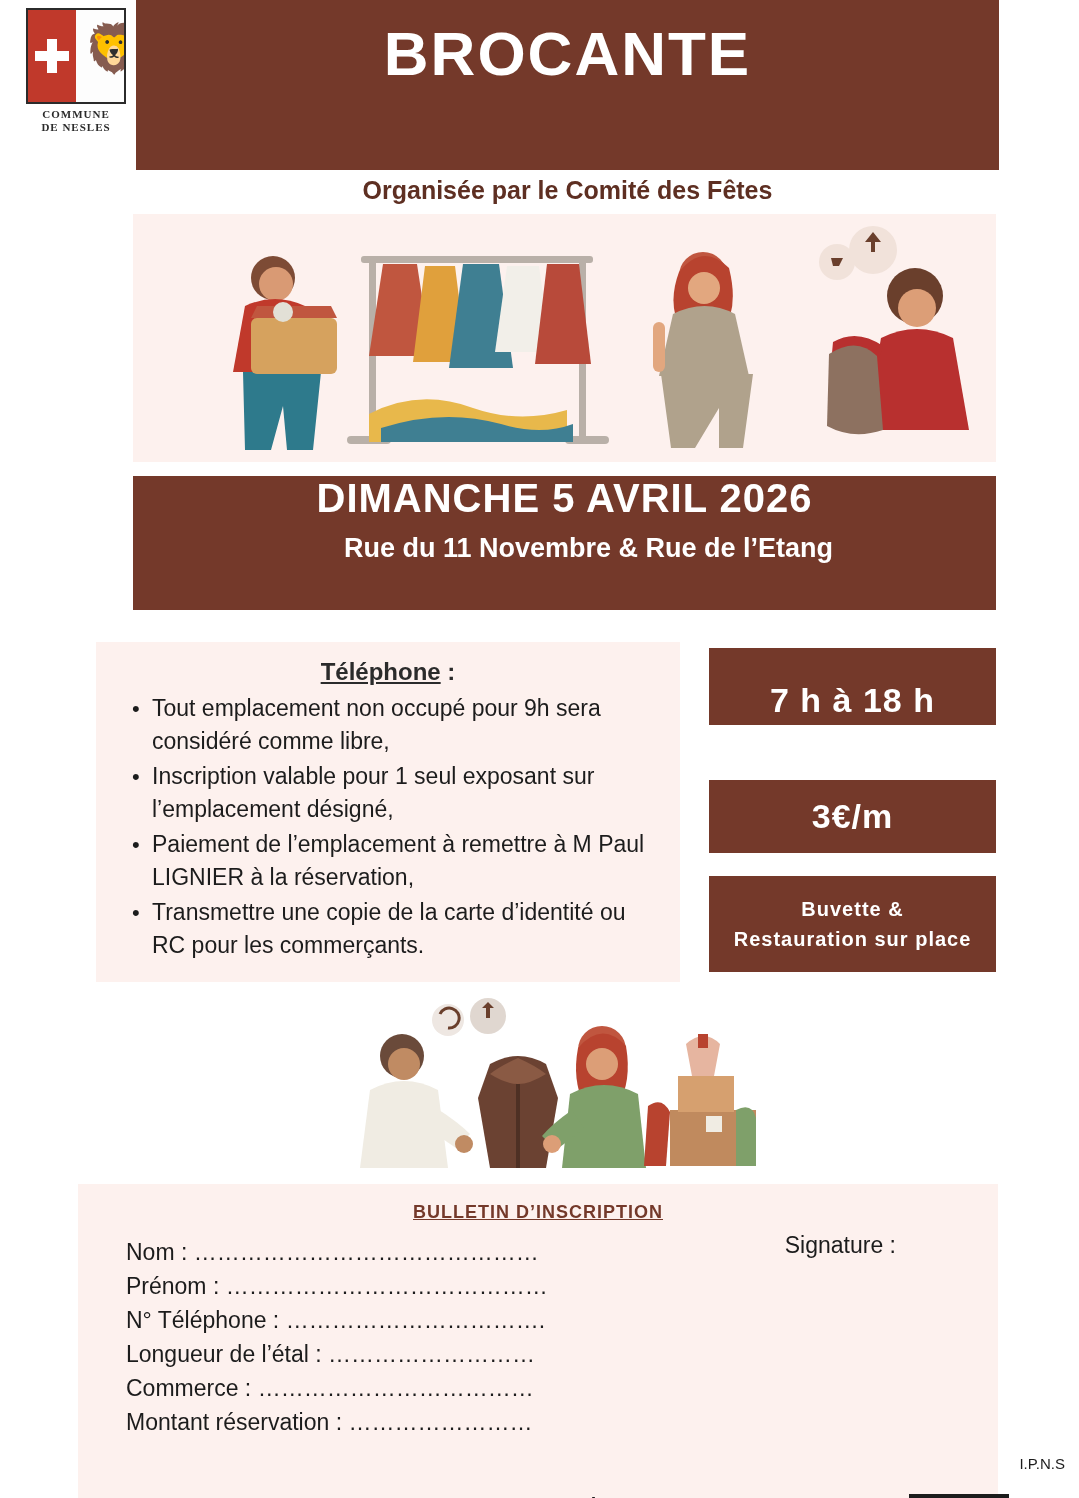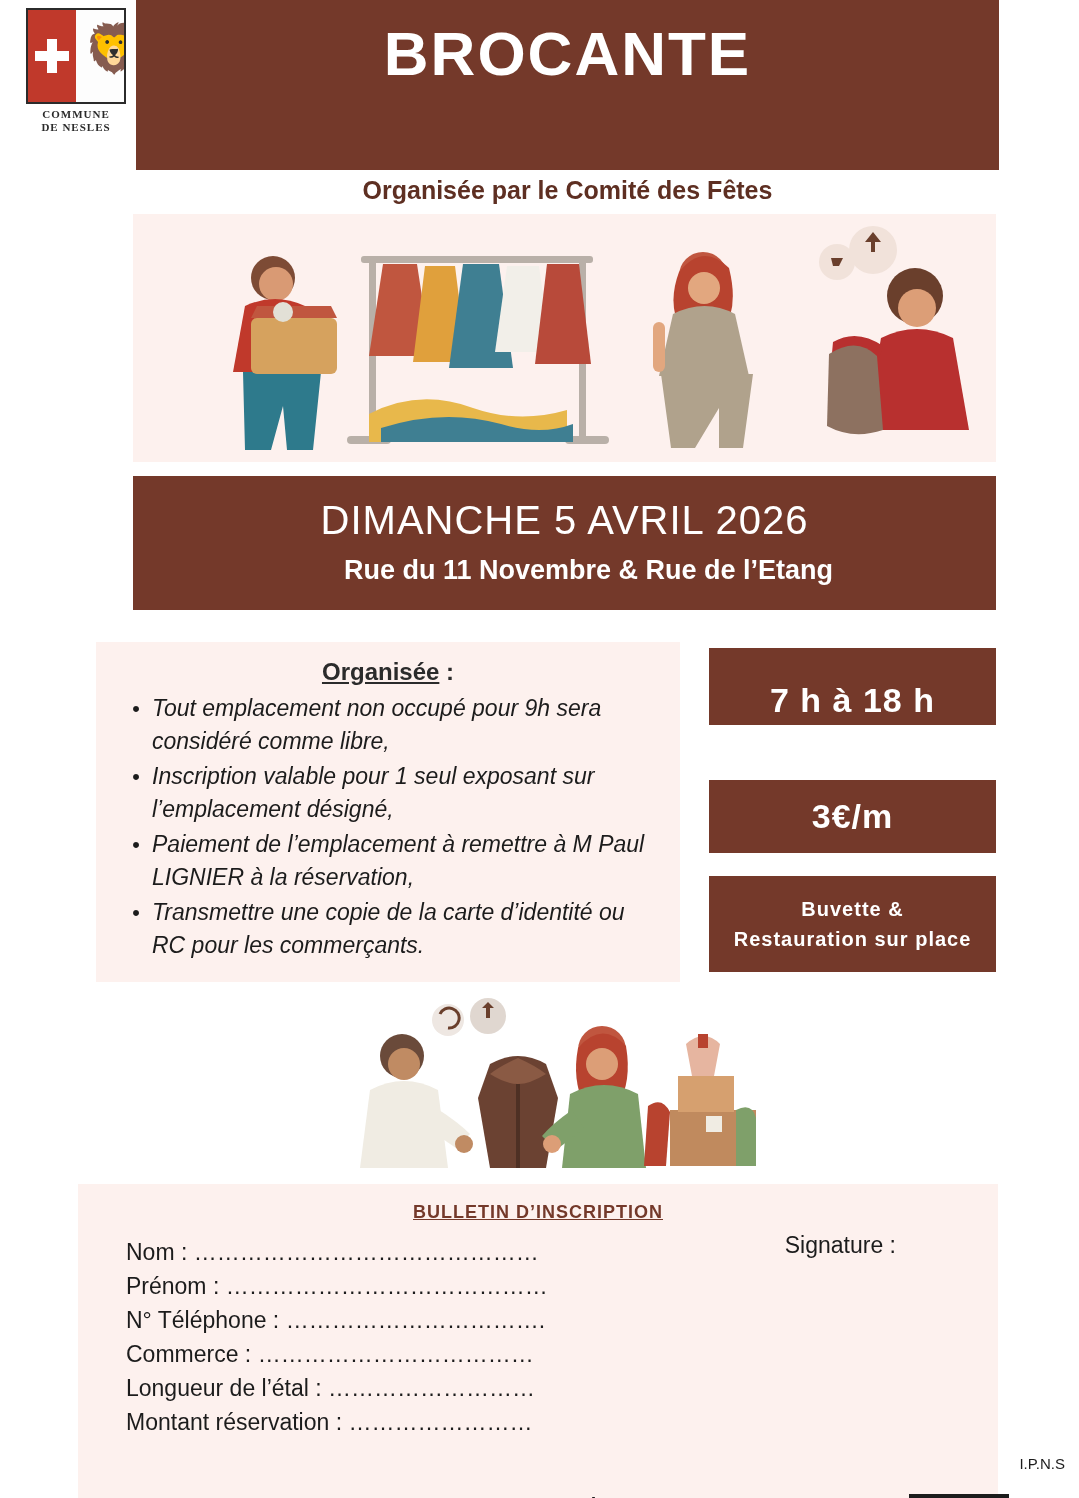--- a/index.html
+++ b/index.html
@@ -120,23 +120,22 @@
   .date-band {
     position: absolute;
     left: 133px; top: 476px;
     width: 863px; height: 134px;
     background: #74392a;
     color: #ffffff;
     text-align: center;
   }
   .date-main {
     font-size: 40px;
-    font-weight: normal;
-    letter-spacing: 1px;
-    padding-top: 22px;
+    font-weight: bold;
+    letter-spacing: 1px;
   }
   .date-sub {
     font-size: 27px;
     font-weight: bold;
     padding-top: 12px;
     padding-left: 48px;
   }
 
   
   .rules {
@@ -150,21 +149,20 @@
     text-align: center;
     font-size: 24px;
     font-weight: bold;
     color: #2b2b2b;
     margin: 4px 0 6px 0;
   }
   .rules-title u { text-decoration: underline; }
   .rules ul {
     margin: 0; padding: 0 0 0 14px;
     list-style: none;
-    font-style: italic;
   }
   .rules li {
     position: relative;
     font-size: 23px;
     line-height: 33px;
     padding-left: 24px;
     margin-bottom: 2px;
     color: #1c1c1c;
   }
   .rules li:before {
@@ -334,21 +332,21 @@
   </svg>
 </div>
 
 <div class="date-band">
   <div class="date-main">DIMANCHE 5 AVRIL 2026</div>
   <div class="date-sub">Rue du 11 Novembre &amp; Rue de l’Etang</div>
 </div>
 
 <div class="rules">
   <div class="rules-title">
-    <u>Organisée</u><span> :</span>
+    <u>Téléphone</u><span> :</span>
   </div>
   <ul>
     <li>Tout emplacement non occupé pour 9h sera considéré comme libre,</li>
     <li>Inscription valable pour 1 seul exposant sur l’emplacement désigné,</li>
     <li>Paiement de l’emplacement à remettre à M Paul LIGNIER à la réservation,</li>
     <li>Transmettre une copie de la carte d’identité ou RC pour les commerçants.</li>
   </ul>
 </div>
 
 <div class="side-box box-hours">7 h à 18 h</div>
@@ -393,22 +391,22 @@
   </svg>
 </div>
 
 <div class="form-box">
   <div class="form-title">BULLETIN D’INSCRIPTION</div>
 
   <div class="form-fields">
     <div>Nom : ………………………………………</div>
     <div>Prénom : ……………………………………</div>
     <div>N° Téléphone : …………………………….</div>
+    <div>Longueur de l’étal : ………………………</div>
     <div>Commerce : ………………………………</div>
-    <div>Longueur de l’étal : ………………………</div>
     <div>Montant réservation : ……………………</div>
   </div>
 
   <div class="signature">Signature :</div>
 
   <div class="form-footer">Pour tout renseignement : M PAUL LIGNIER 06.89.65.62.47</div>
 </div>
 
 <div class="ipns">I.P.N.S</div>
 <div class="bottom-mark"></div>

